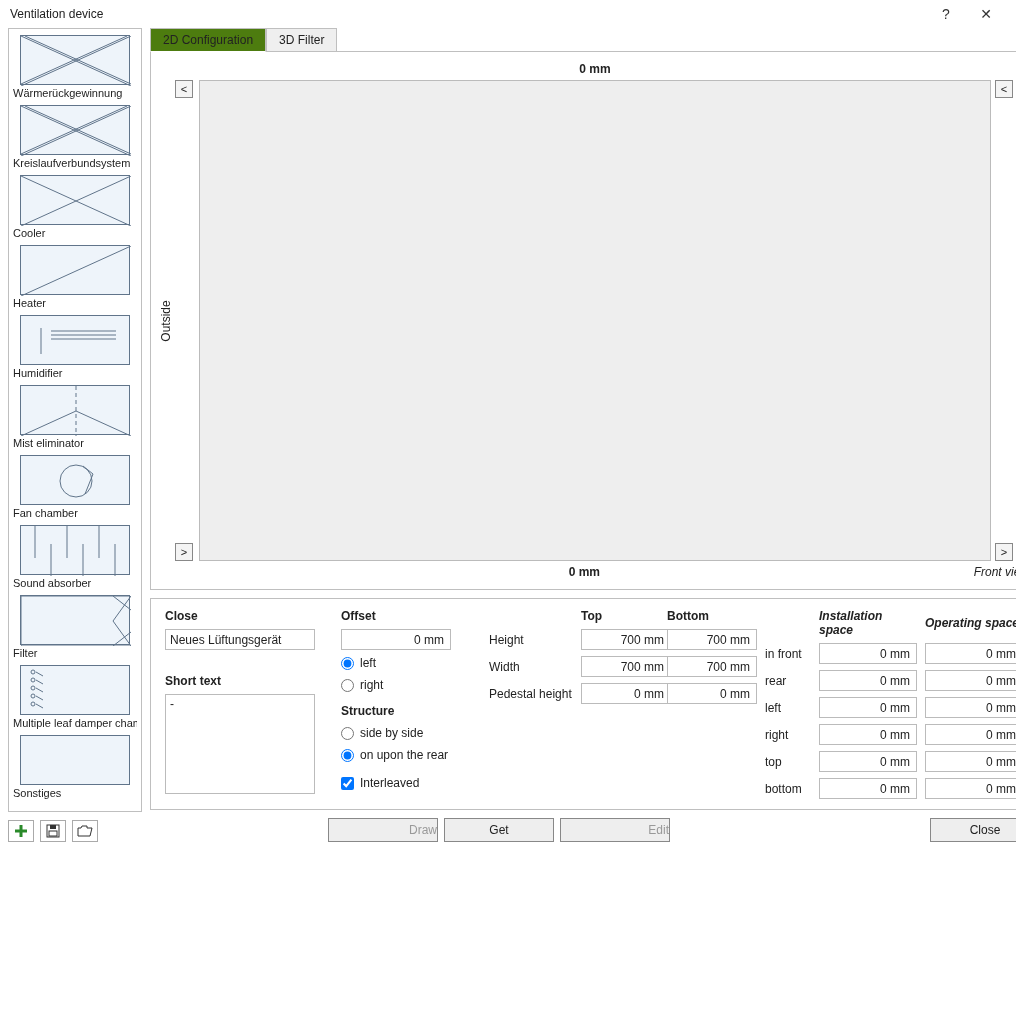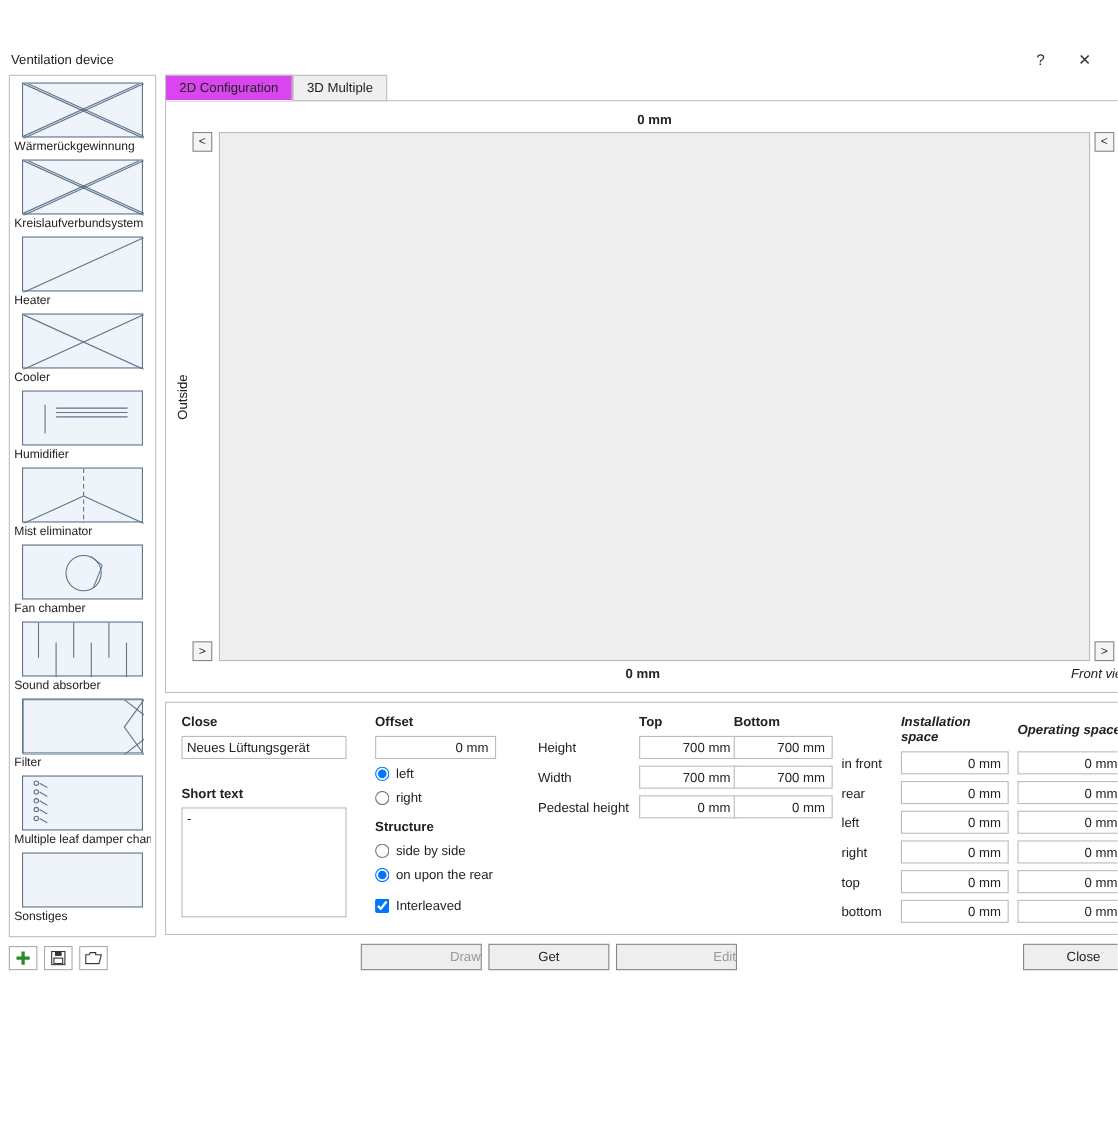--- a/index.html
+++ b/index.html
@@ -1,32 +1,32 @@
 <!DOCTYPE html>
 <html><head>
 <meta charset="utf-8">
 <style>
 * { box-sizing: border-box; margin:0; padding:0; font-family: "Segoe UI", Arial, sans-serif; font-size:12px; color:#222; }
 body { background:#fff; width:1016px; height:1023px; overflow:hidden; }
-.title-bar { display:flex; align-items:center; padding:6px 10px;margin-top:40px; }
+.title-bar { display:flex; align-items:center; padding:6px 10px; }
 .title-bar .title { flex:1 1 auto; }
 .title-bar .btn { width:40px; text-align:center; font-size:14px; color:#333; cursor:pointer; }
 .content { display:flex; padding:0 8px 8px 8px; gap:8px; }
 .palette-col { width:134px; display:flex; flex-direction:column; }
 .palette-frame { flex:1 1 auto; border:1px solid #bfbfbf; padding:6px 4px; overflow:hidden; }
 .pal-item { margin-bottom:6px; cursor:pointer; }
 .pal-symbol { width:110px; height:50px; background:#eef4fa; border:1px solid #60748a; display:block; margin:0 auto 2px auto; }
 .pal-label { font-size:11px; white-space:nowrap; overflow:hidden; text-overflow:clip; }
 .toolbar { display:flex; gap:6px; margin-top:8px; }
 .tb-btn { width:26px; height:22px; border:1px solid #aaa; background:#fff; display:flex; align-items:center; justify-content:center; cursor:pointer; }
 
 .main-col { flex:1 1 auto; display:flex; flex-direction:column; }
 .tabs { display:flex; }
 .tab { border:1px solid #bfbfbf; background:#efefef; padding:4px 12px; cursor:pointer; margin-bottom:-1px; }
-.tab.active { background:#d946ef; border-bottom:1px solid #fff; z-index:1; }
+.tab.active { background:#4d7c0f; border-bottom:1px solid #fff; z-index:1; }
 
 .viewport-frame { border:1px solid #bfbfbf; flex:1 1 auto; display:flex; flex-direction:column; padding:6px; }
 .top-dim { text-align:center; font-weight:bold; padding:4px 0; }
 .canvas-row { flex:1 1 auto; display:flex; align-items:stretch; }
 .vlabel { width:18px; display:flex; align-items:center; justify-content:center; }
 .vlabel span { transform:rotate(-90deg); white-space:nowrap; font-size:12px; }
 .handle-col { width:20px; display:flex; flex-direction:column; justify-content:space-between; }
 .handle { width:18px; height:18px; border:1px solid #888; background:#f4f4f4; text-align:center; line-height:16px; font-size:11px; cursor:pointer; }
 .canvas { flex:1 1 auto; background:#eeeeee; border:1px solid #bbb; margin:0 4px; }
 .bottom-row { display:flex; align-items:center; padding:4px 0; }
@@ -77,30 +77,30 @@
           <div class="pal-symbol"><svg width="110" height="50">
               <line x1="0" y1="0" x2="110" y2="50" stroke="#60748a" stroke-width="1" fill="none"></line>
               <line x1="0" y1="50" x2="110" y2="0" stroke="#60748a" stroke-width="1" fill="none"></line>
               <line x1="4" y1="0" x2="110" y2="48" stroke="#60748a" stroke-width="1" fill="none"></line>
               <line x1="0" y1="48" x2="106" y2="0" stroke="#60748a" stroke-width="1" fill="none"></line>
             </svg></div>
           <div class="pal-label">Kreislaufverbundsystem</div>
         </div>
         <div class="pal-item">
           <div class="pal-symbol"><svg width="110" height="50">
-              <line x1="0" y1="50" x2="110" y2="0" stroke="#60748a" stroke-width="1" fill="none"></line>
-            </svg></div>
-          <div class="pal-label">Heater</div>
-        </div>
-        <div class="pal-item">
-          <div class="pal-symbol"><svg width="110" height="50">
               <line x1="0" y1="0" x2="110" y2="50" stroke="#60748a" stroke-width="1" fill="none"></line>
               <line x1="0" y1="50" x2="110" y2="0" stroke="#60748a" stroke-width="1" fill="none"></line>
             </svg></div>
           <div class="pal-label">Cooler</div>
+        </div>
+        <div class="pal-item">
+          <div class="pal-symbol"><svg width="110" height="50">
+              <line x1="0" y1="50" x2="110" y2="0" stroke="#60748a" stroke-width="1" fill="none"></line>
+            </svg></div>
+          <div class="pal-label">Heater</div>
         </div>
         <div class="pal-item">
           <div class="pal-symbol"><svg width="110" height="50">
               <line x1="30" y1="15" x2="95" y2="15" stroke="#60748a" stroke-width="1" fill="none"></line>
               <line x1="30" y1="19" x2="95" y2="19" stroke="#60748a" stroke-width="1" fill="none"></line>
               <line x1="30" y1="23" x2="95" y2="23" stroke="#60748a" stroke-width="1" fill="none"></line>
               <line x1="20" y1="12" x2="20" y2="38" stroke="#60748a" stroke-width="1" fill="none"></line>
             </svg></div>
           <div class="pal-label">Humidifier</div>
         </div>
@@ -176,21 +176,21 @@
         <svg width="16" height="12">
             <path d="M1 3 L4 3 L5 1 L10 1 L10 3 L15 3 L13 11 L1 11 Z" fill="none" stroke="#333"></path>
           </svg>
       </div>
     </div>
   </div>
 
   <div class="main-col">
     <div class="tabs">
       <div class="tab active">2D Configuration</div>
-      <div class="tab">3D Multiple</div>
+      <div class="tab">3D Filter</div>
     </div>
 
     <div class="viewport-frame">
       <div class="top-dim">0 mm</div>
       <div class="canvas-row">
         <div class="vlabel">
             <span>Outside</span>
           </div>
         <div class="handle-col">
           <div class="handle">&lt;</div>

